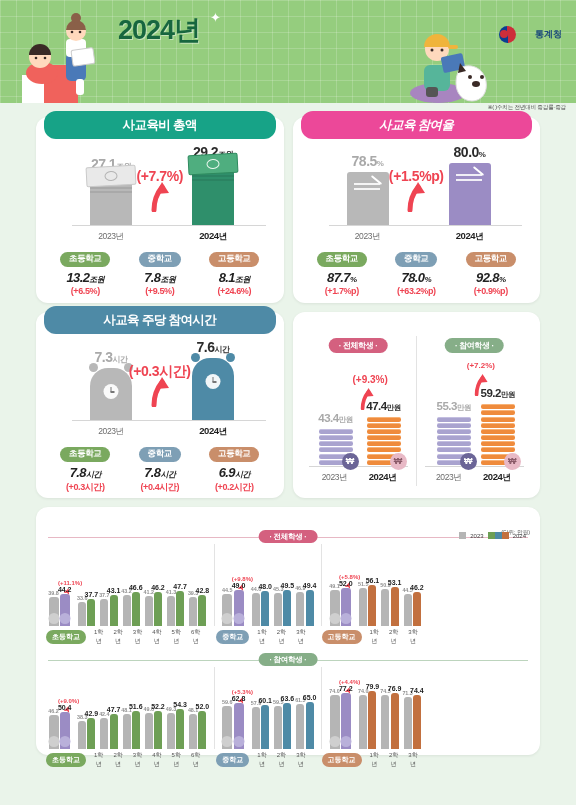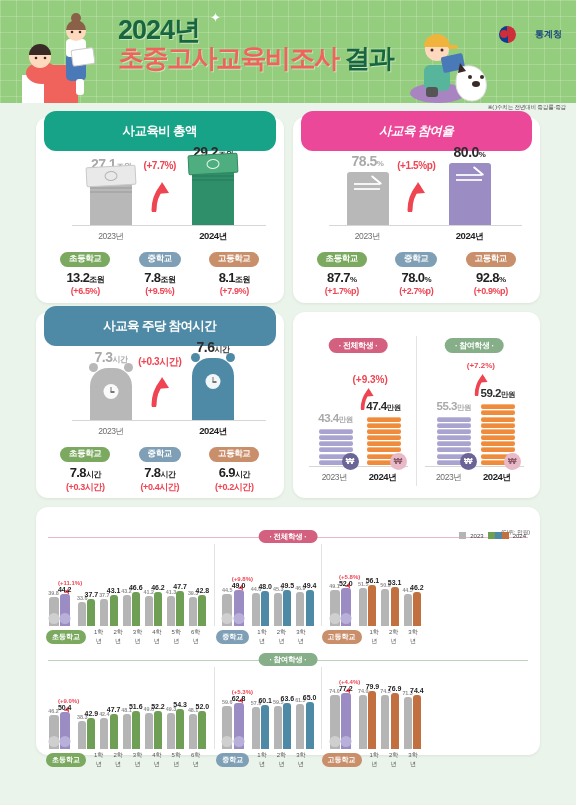--- a/index.html
+++ b/index.html
@@ -62,21 +62,21 @@
     display: grid; grid-template-columns: 1fr 1fr; gap: 9px;
     padding: 14px 36px 0 36px;
   }
   .card {
     background: #fff; border-radius: 12px; position: relative;
     box-shadow: 0 1px 3px rgba(0,0,0,.07);
     padding: 16px 8px 9px 8px; height: 186px;
   }
   .card-title {
     position: absolute; left: 8px; right: 8px; top: -6px;
-    height: 40px; border-radius: 12px;
+    height: 28px; border-radius: 12px;
     display: flex; align-items: center; justify-content: center;
     color: #fff; font-size: 12.5px; font-weight: 800; letter-spacing: -.6px;
   }
   .t-green { background: #17a387; }
   .t-purple { background: #ec4899; font-style: italic; }
   .t-blue { background: #4e8aa6; }
   .t-orange { background: #f07a3c; }
 
   
   .cmp { position: relative; height: 105px; margin-top: 9px; }
@@ -98,21 +98,21 @@
     border-top: 1px solid #d6d6d6;
   }
   .yr {
     position: absolute; bottom: 4px; transform: translateX(-50%);
     font-size: 8.5px; color: #6d6d6d; letter-spacing: -.4px;
   }
   .yr.now { color: #222; font-weight: 800; }
   .yr.now b { font-size: 9.5px; }
   .delta {
     position: absolute; left: 50%; transform: translateX(-50%);
-    top: 18px; font-size: 10px; font-weight: 800; color: #ef4452;
+    top: 26px; font-size: 14px; font-weight: 800; color: #ef4452;
     white-space: nowrap; letter-spacing: -.4px;
   }
   .arrow {
     position: absolute; left: 50%; transform: translateX(-50%);
     top: 40px; width: 20px; height: 30px;
   }
 
   
   .money { position: absolute; top: -9px; left: -4px; width: 50px; height: 20px;
     background: #e9e9e9; border: 1px solid #c9c9c9; border-radius: 2px; transform: rotate(-3deg); }
@@ -139,21 +139,21 @@
   
   .subs { display: flex; justify-content: space-around; padding: 0 4px; }
   .sub { text-align: center; width: 33%; }
   .chip {
     display: inline-block; padding: 1.5px 9px; border-radius: 8px;
     color: #fff; font-size: 8.5px; font-weight: 800; letter-spacing: -.4px;
   }
   .c-el { background: #7aa95f; }
   .c-mi { background: #7e9fb5; }
   .c-hi { background: #c98e6a; }
-  .sub-val { font-size: 13px; font-weight: 800; color: #222; margin-top: 3px; letter-spacing: -.6px; }
+  .sub-val { font-size: 13px; font-weight: 800; color: #222; margin-top: 3px; letter-spacing: -.6px; font-style: italic; }
   .sub-val .u { font-size: 8px; }
   .sub-dlt { font-size: 9px; font-weight: 700; color: #ef4452; margin-top: 1px; letter-spacing: -.4px; }
 
   
   .coins-split { display: flex; height: 150px; margin-top: 8px; }
   .coins-half { flex: 1; position: relative; }
   .coins-half + .coins-half { border-left: 1px solid #e3e3e3; }
   .tagpill {
     position: absolute; top: 2px; left: 50%; transform: translateX(-50%);
     padding: 2px 10px; border-radius: 9px; color: #fff;
@@ -257,21 +257,20 @@
       <path d="M52 17a10 10 0 0 1 20 0z" fill="#8a6048"></path>
       <circle cx="62" cy="5" r="5" fill="#8a6048"></circle>
       <circle cx="58" cy="19" r="1.3" fill="#3a2a26"></circle>
         <circle cx="66" cy="19" r="1.3" fill="#3a2a26"></circle>
       <rect x="58" y="36" width="22" height="16" rx="2" fill="#fff" stroke="#ccc" transform="rotate(-8 68 44)"></rect>
       <rect x="62" y="66" width="8" height="16" rx="3" fill="#fff"></rect>
     </svg>
     <div class="spark">✦</div>
     <div class="hdr-titles">
       <div class="hdr-y">2024년</div>
-      <div class="hdr-m"><span>초중고사교육비조사</span><span class="k"> 결과</span></div>
     </div>
     <svg class="fig fig-r" viewBox="0 0 98 84">
       <ellipse cx="34" cy="74" rx="28" ry="10" fill="#a885c0"></ellipse>
       <rect x="20" y="46" width="26" height="26" rx="6" fill="#56b59a"></rect>
       <circle cx="33" cy="30" r="12" fill="#ffd9bd"></circle>
       <path d="M20 28a13 13 0 0 1 26 0z" fill="#f0b43c"></path>
       <rect x="44" y="26" width="10" height="4" rx="2" fill="#f0b43c"></rect>
       <circle cx="28" cy="31" r="1.5" fill="#3a2a26"></circle>
         <circle cx="38" cy="31" r="1.5" fill="#3a2a26"></circle>
       <rect x="38" y="36" width="22" height="16" rx="2" fill="#4a79b8" transform="rotate(-12 49 44)"></rect>
@@ -324,21 +323,21 @@
           <div class="sub-dlt">(+6.5%)</div>
         </div>
         <div class="sub">
           <span class="chip c-mi">중학교</span>
           <div class="sub-val"><span>7.8</span><span class="u">조원</span></div>
           <div class="sub-dlt">(+9.5%)</div>
         </div>
         <div class="sub">
           <span class="chip c-hi">고등학교</span>
           <div class="sub-val"><span>8.1</span><span class="u">조원</span></div>
-          <div class="sub-dlt">(+7.9%)</div>
+          <div class="sub-dlt">(+24.6%)</div>
         </div>
       </div>
     </div>
 
     <div class="card">
       <div class="card-title t-purple">사교육 참여율</div>
       <div class="cmp">
         <div class="axis"></div>
         <div class="bar-wrap left">
           <div class="bigval v-old"><span>78.5</span><span class="u">%</span></div>
@@ -364,21 +363,21 @@
       </div>
       <div class="subs">
         <div class="sub">
           <span class="chip c-el">초등학교</span>
           <div class="sub-val"><span>87.7</span><span class="u">%</span></div>
           <div class="sub-dlt">(+1.7%p)</div>
         </div>
         <div class="sub">
           <span class="chip c-mi">중학교</span>
           <div class="sub-val"><span>78.0</span><span class="u">%</span></div>
-          <div class="sub-dlt">(+2.7%p)</div>
+          <div class="sub-dlt">(+63.2%p)</div>
         </div>
         <div class="sub">
           <span class="chip c-hi">고등학교</span>
           <div class="sub-val"><span>92.8</span><span class="u">%</span></div>
           <div class="sub-dlt">(+0.9%p)</div>
         </div>
       </div>
     </div>
 
     <div class="card">

